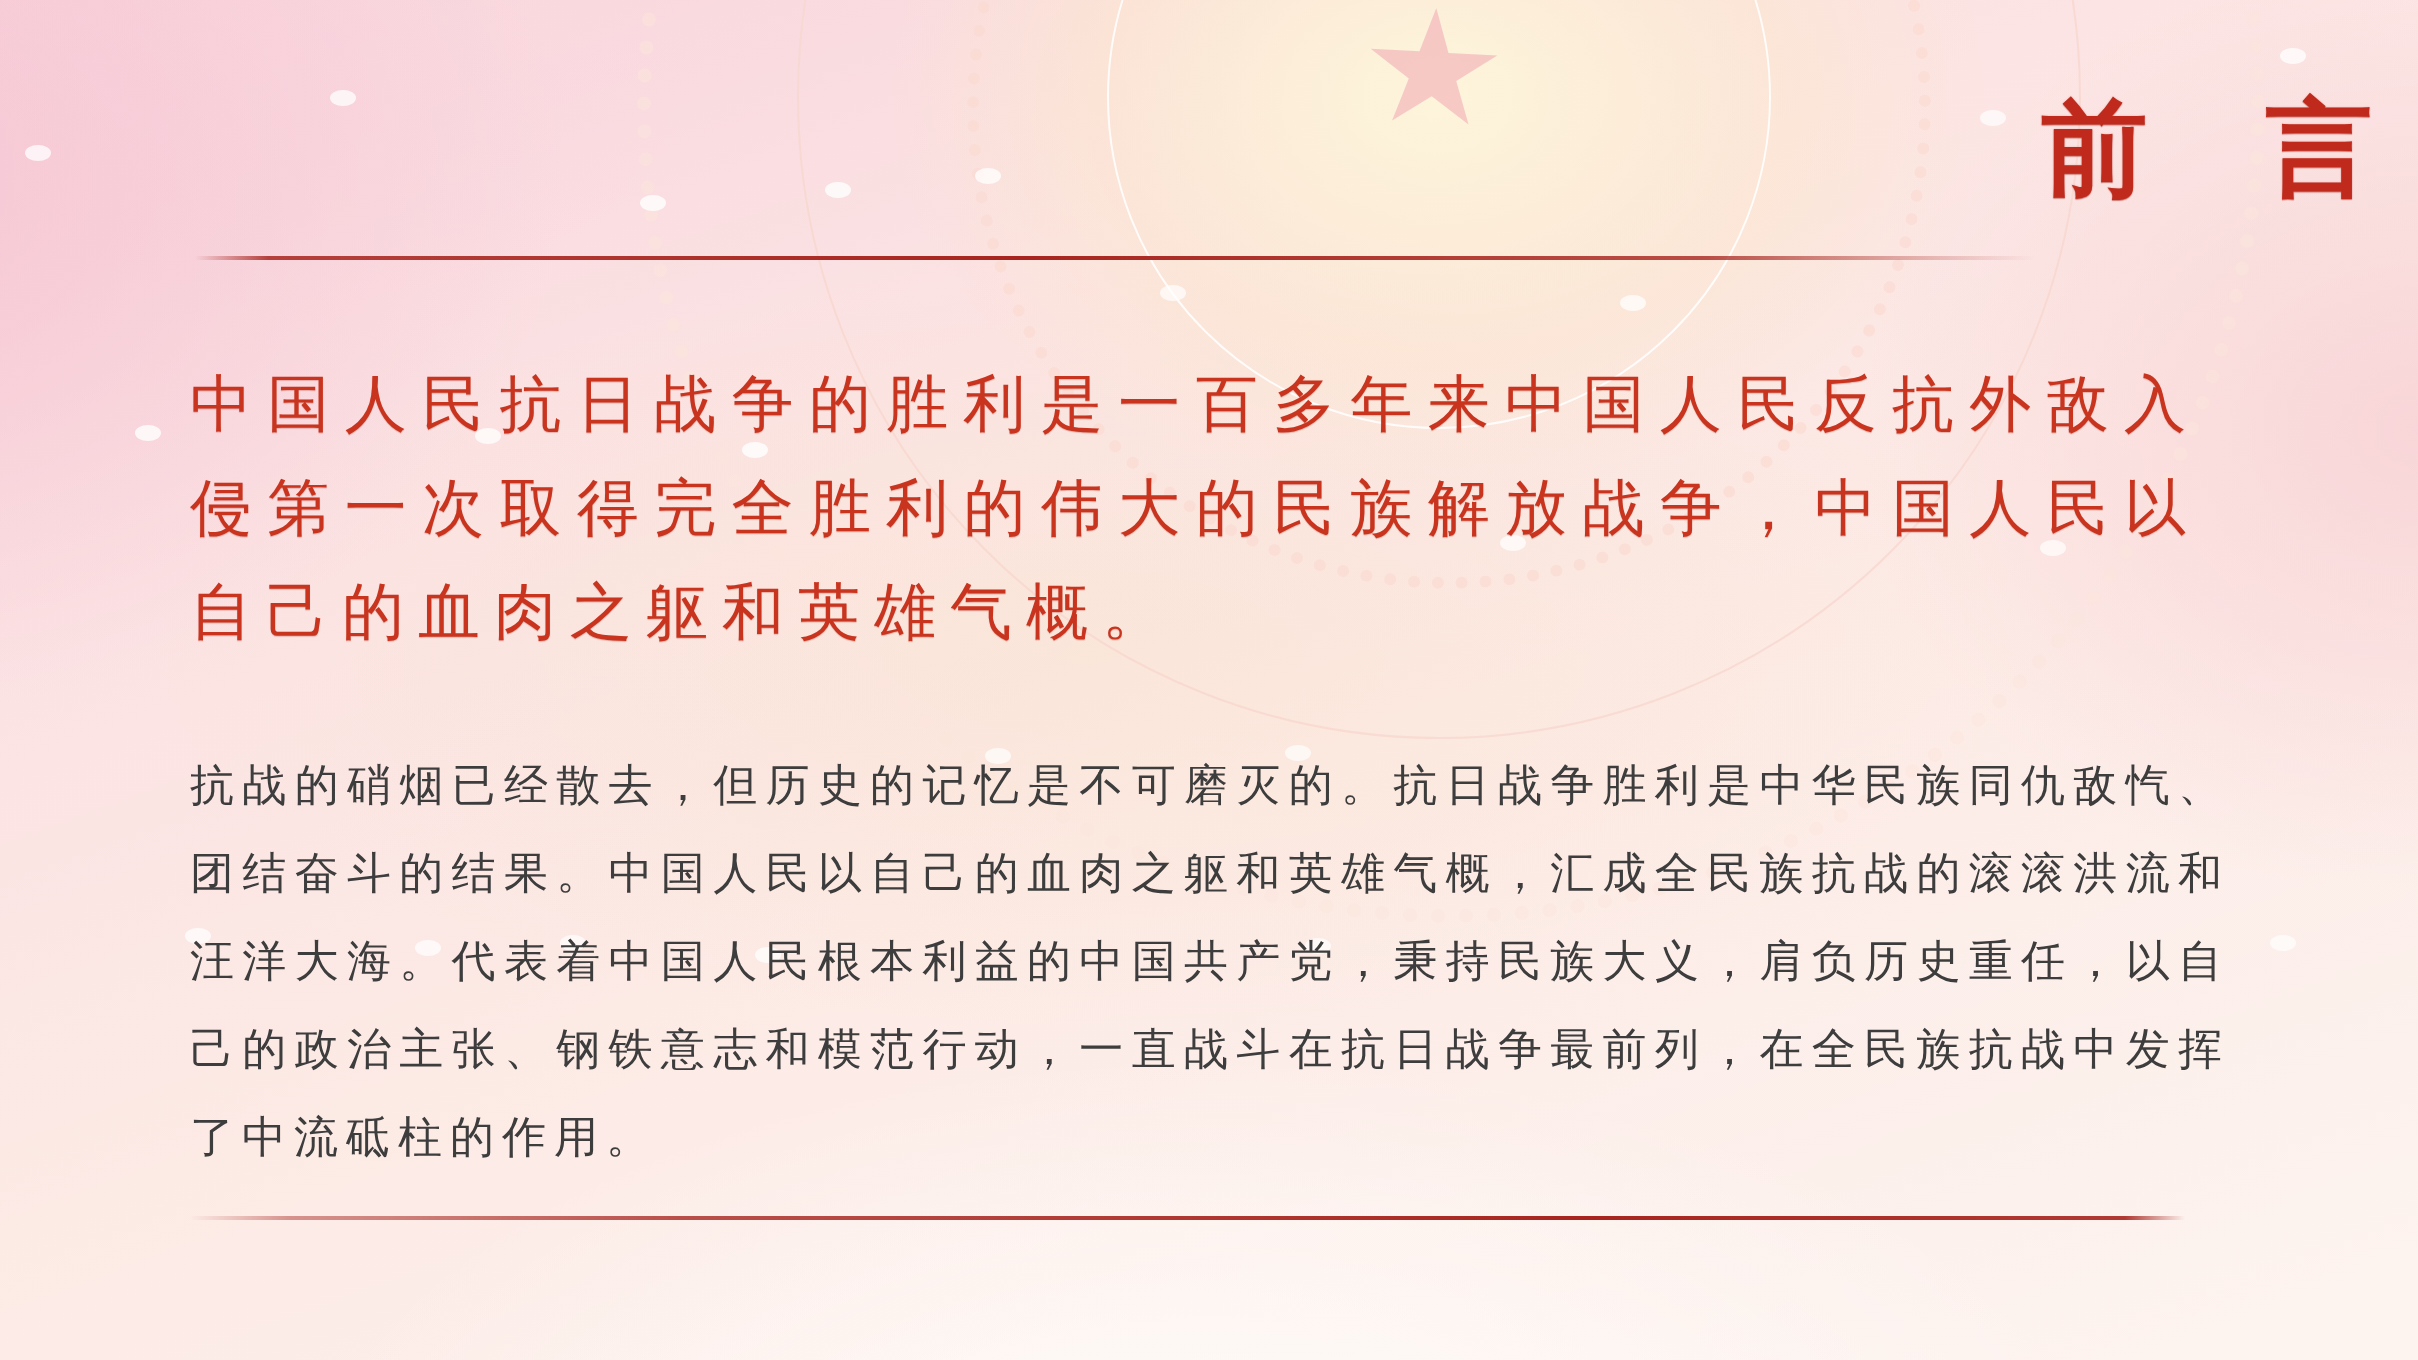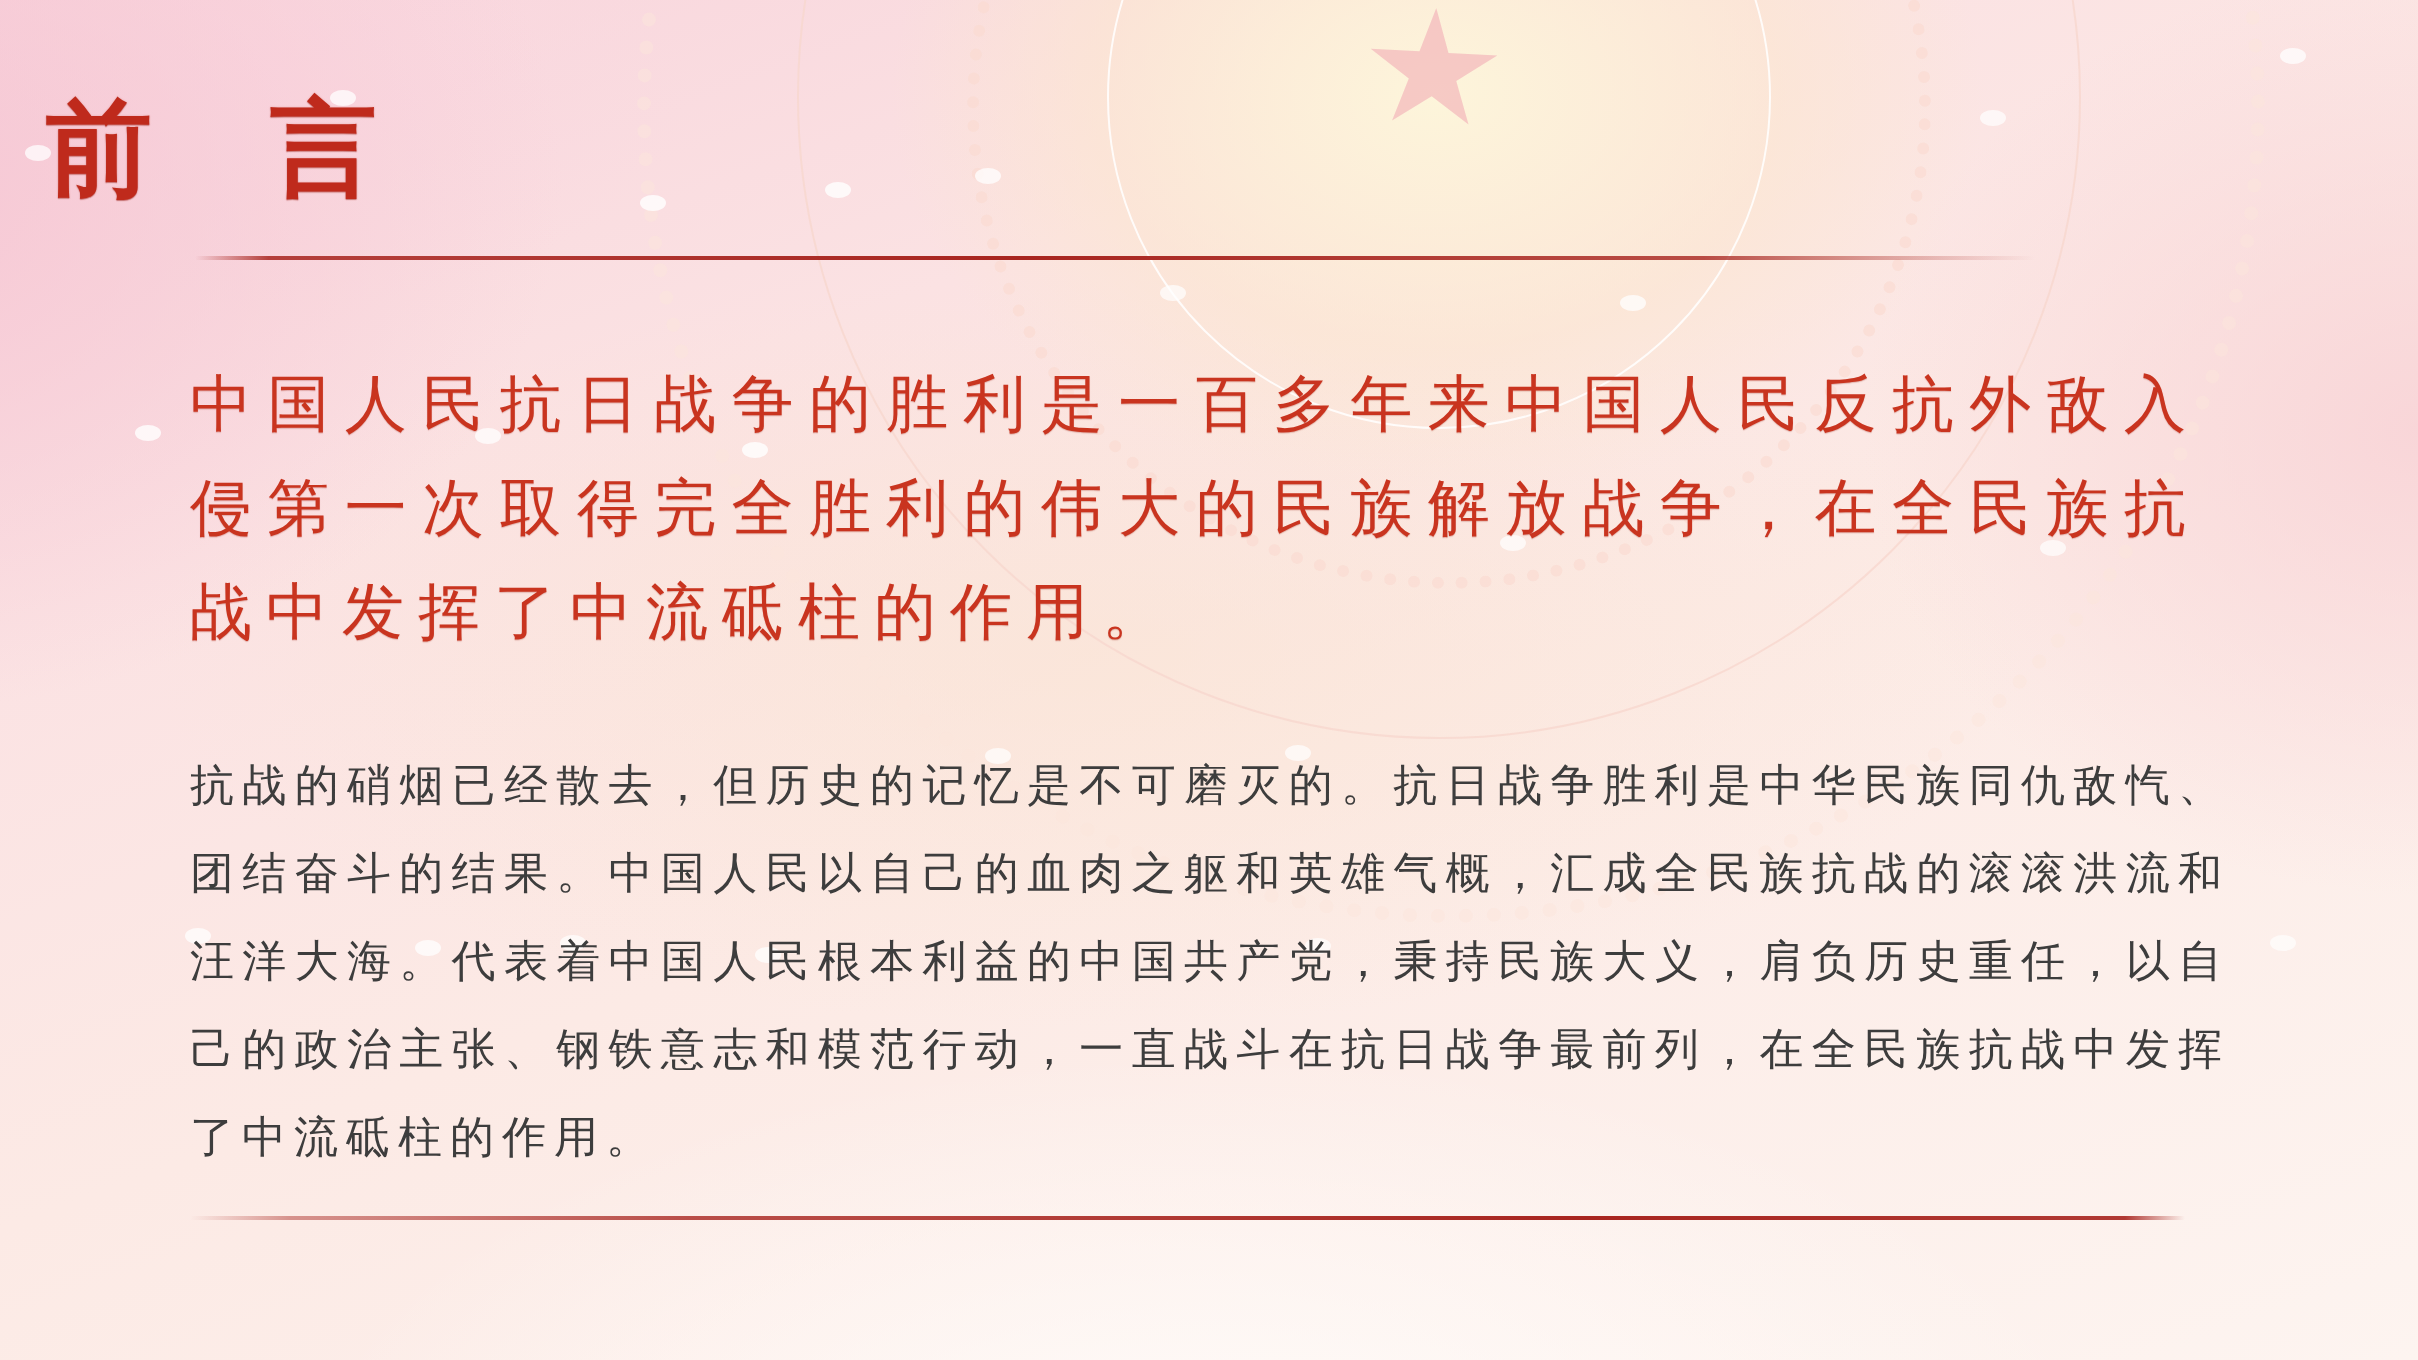--- a/index.html
+++ b/index.html
@@ -56,21 +56,21 @@
       160px 783px 0 rgba(255,255,255,0.75),
       390px 795px 0 rgba(255,255,255,0.75),
       535px 790px 0 rgba(255,255,255,0.7),
       730px 802px 0 rgba(255,255,255,0.75),
       1280px 793px 0 rgba(255,255,255,0.7),
       2245px 790px 0 rgba(255,255,255,0.65);
   }
   
   .title{
     position:absolute;left:0;top:78px;width:100%;
-    text-align:left;
+    text-align:right;
     font-size:106px;font-weight:700;
     letter-spacing:46px;padding-left:46px;box-sizing:border-box;
     color:#bf2a1c;
     text-shadow:0 1px 1px rgba(146,22,13,0.45), 0 0 2px rgba(190,45,30,0.3);
   }
   
   .divider{
     position:absolute;height:4px;border-radius:2px;
   }
   .divider.top{
@@ -106,19 +106,19 @@
   <div class="ring ring-c"></div>
   <div class="ring ring-b"></div>
   <div class="ring ring-a"></div>
   <div class="star"></div>
   <div class="dots"></div>
 
   <div class="title">前 言</div>
 
   <div class="divider top"></div>
 
-  <div class="lead">中国人民抗日战争的胜利是一百多年来中国人民反抗外敌入侵第一次取得完全胜利的伟大的民族解放战争，在全民族抗战中发挥了中流砥柱的作用。</div>
+  <div class="lead">中国人民抗日战争的胜利是一百多年来中国人民反抗外敌入侵第一次取得完全胜利的伟大的民族解放战争，中国人民以自己的血肉之躯和英雄气概。</div>
 
   <div class="body-text">抗战的硝烟已经散去，但历史的记忆是不可磨灭的。抗日战争胜利是中华民族同仇敌忾、团结奋斗的结果。中国人民以自己的血肉之躯和英雄气概，汇成全民族抗战的滚滚洪流和汪洋大海。代表着中国人民根本利益的中国共产党，秉持民族大义，肩负历史重任，以自己的政治主张、钢铁意志和模范行动，一直战斗在抗日战争最前列，在全民族抗战中发挥了中流砥柱的作用。</div>
 
   <div class="divider bottom"></div>
 
 </div>
 
 </body></html>

